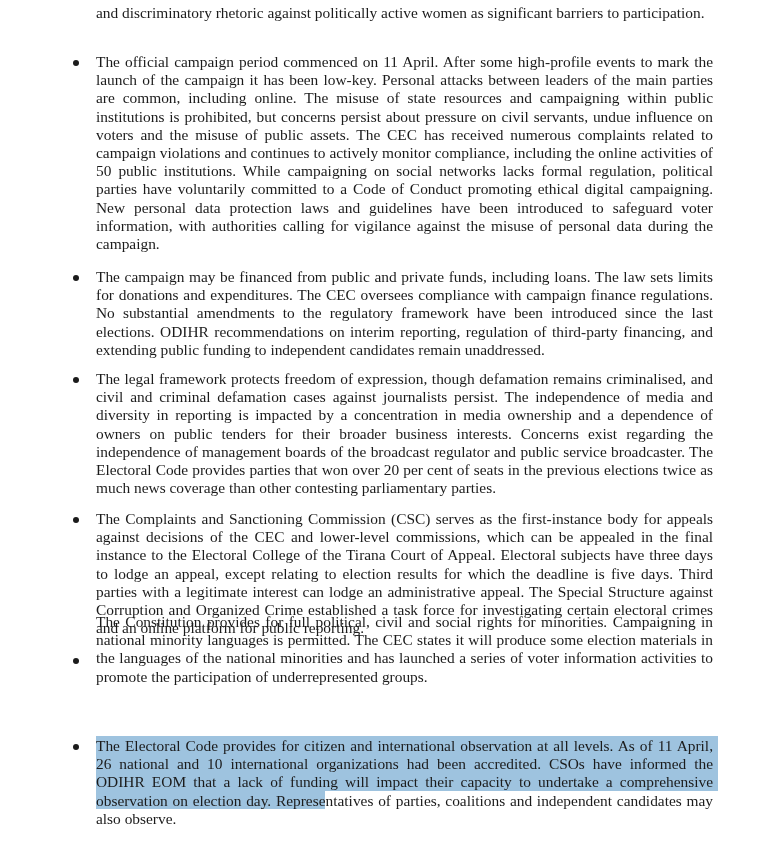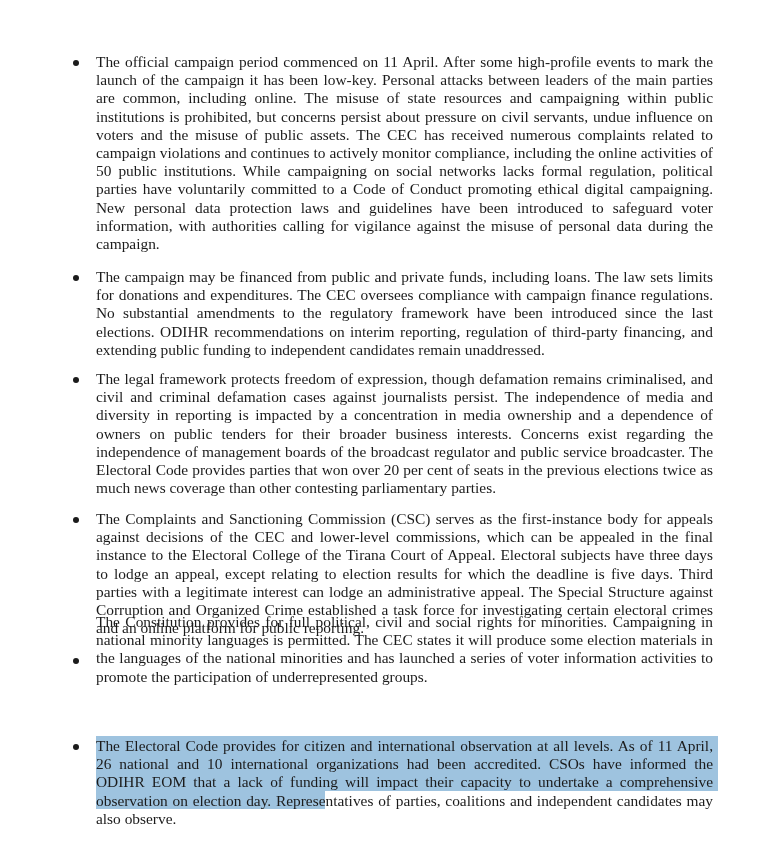--- a/index.html
+++ b/index.html
@@ -53,20 +53,21 @@
       background: #9ec3df;
       z-index: 0;
     }
     .para, .bullet { z-index: 1; }
   </style>
 </head>
 <body>
 
 <div class="page">
 
+  <p class="para" style="top:4px;">and discriminatory rhetoric against politically active women as significant barriers to participation.</p>
 
   <span class="bullet" style="top:53px;"></span>
   <p class="para" style="top:53px;">The official campaign period commenced on 11 April. After some high-profile events to mark the launch of the campaign it has been low-key. Personal attacks between leaders of the main parties are common, including online. The misuse of state resources and campaigning within public institutions is prohibited, but concerns persist about pressure on civil servants, undue influence on voters and the misuse of public assets. The CEC has received numerous complaints related to campaign violations and continues to actively monitor compliance, including the online activities of 50 public institutions. While campaigning on social networks lacks formal regulation, political parties have voluntarily committed to a Code of Conduct promoting ethical digital campaigning. New personal data protection laws and guidelines have been introduced to safeguard voter information, with authorities calling for vigilance against the misuse of personal data during the campaign.</p>
 
   <span class="bullet" style="top:268px;"></span>
   <p class="para" style="top:268px;">The campaign may be financed from public and private funds, including loans. The law sets limits for donations and expenditures. The CEC oversees compliance with campaign finance regulations. No substantial amendments to the regulatory framework have been introduced since the last elections. ODIHR recommendations on interim reporting, regulation of third-party financing, and extending public funding to independent candidates remain unaddressed.</p>
 
   <span class="bullet" style="top:370px;"></span>
   <p class="para" style="top:370px;">The legal framework protects freedom of expression, though defamation remains criminalised, and civil and criminal defamation cases against journalists persist. The independence of media and diversity in reporting is impacted by a concentration in media ownership and a dependence of owners on public tenders for their broader business interests. Concerns exist regarding the independence of management boards of the broadcast regulator and public service broadcaster. The Electoral Code provides parties that won over 20 per cent of seats in the previous elections twice as much news coverage than other contesting parliamentary parties.</p>
 

